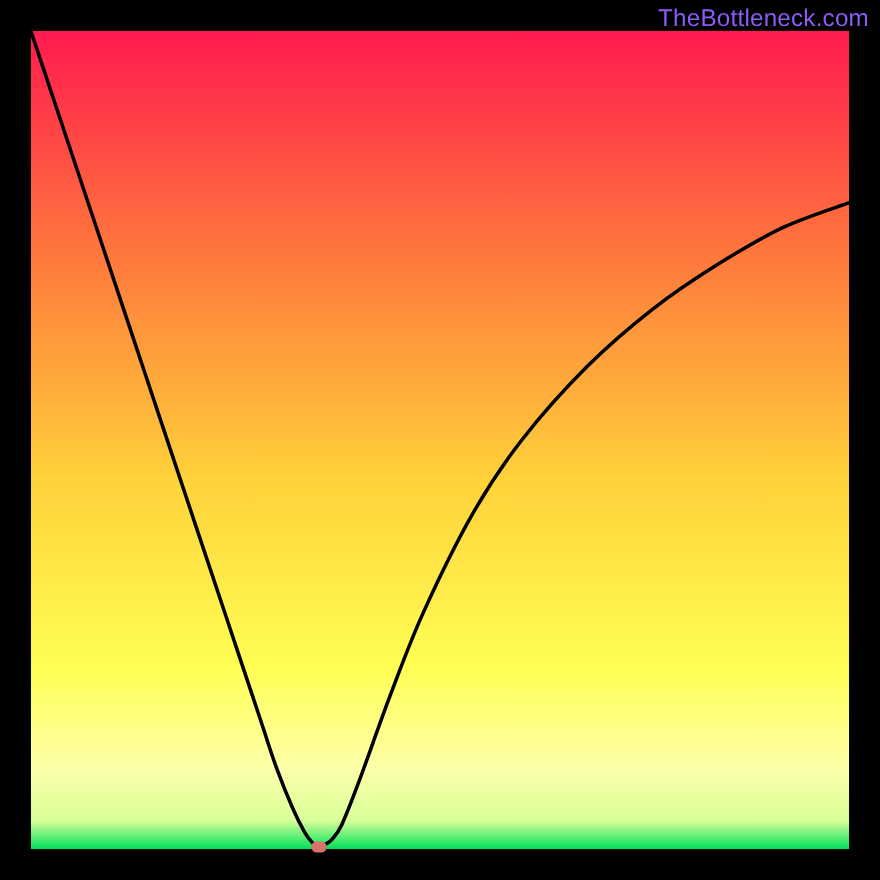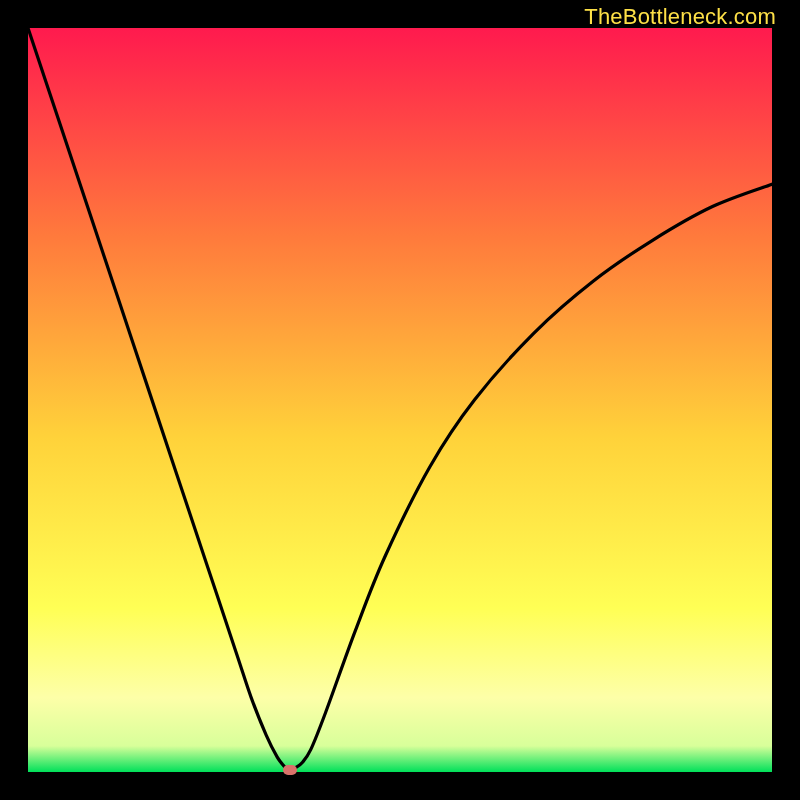--- a/index.html
+++ b/index.html
@@ -30,22 +30,22 @@
     position: absolute;
     inset: 0;
   }
   .curve {
     position: absolute;
     inset: 0;
   }
   .watermark {
     position: absolute;
     top: 4px;
-    right: 24px;
-    color: #fde047;
+    right: 10px;
+    color: #8b5cf6;
     font-size: 22px;
     font-weight: 500;
     user-select: none;
     letter-spacing: 0.2px;
   }
   .dot {
     position: absolute;
     width: 14px;
     height: 10px;
     border-radius: 5px;

